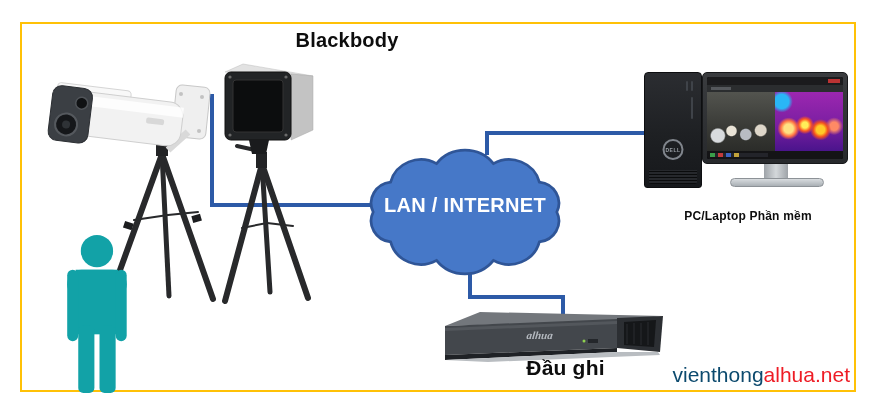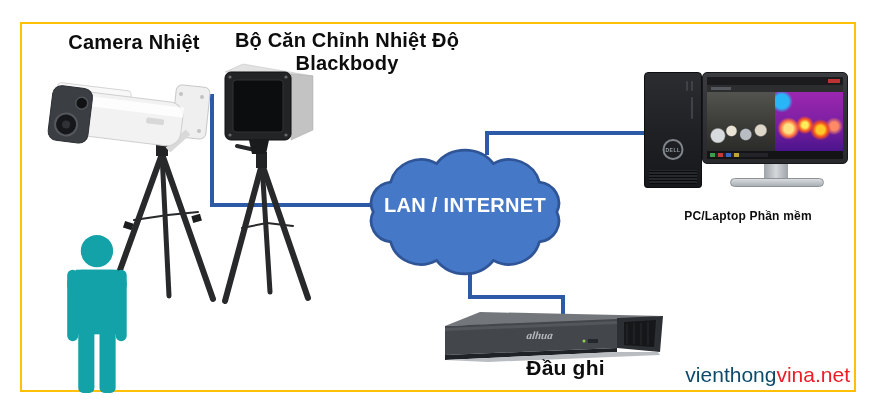--- a/index.html
+++ b/index.html
@@ -94,24 +94,22 @@
 
   <div id="frame" class="abs"></div>
 
   <svg id="lines" class="abs">
     <path d="M196,96 H212 V205 H392" fill="none" stroke="#2D5AA7" stroke-width="4"></path>
     <path d="M487,155 V133 H646" fill="none" stroke="#2D5AA7" stroke-width="4"></path>
     <path d="M470,258 V297 H563 V316" fill="none" stroke="#2D5AA7" stroke-width="4"></path>
   </svg>
 
   <div id="camera-label" class="abs lbl">
-    <div>Camera Nhiệt</div>
   </div>
   <div id="blackbody-label" class="abs lbl">
-    <div>Bộ Căn Chỉnh Nhiệt Độ</div>
     <div>Blackbody</div>
   </div>
   <div id="pc-label" class="abs lbl">PC/Laptop Phần mềm</div>
   <div id="nvr-label" class="abs lbl">Đầu ghi</div>
 
   <svg id="cloud-svg" class="abs" viewBox="0 0 220 150" preserveAspectRatio="none">
     <path d="M210,75 A24,24 0 0 1 191,109 A34,34 0 0 1 141,130 A39,39 0 0 1 79,130
              A34,34 0 0 1 29,109 A24,24 0 0 1 10,75 A24,24 0 0 1 29,41 A34,34 0 0 1 79,20
              A39,39 0 0 1 141,20 A34,34 0 0 1 191,41 A24,24 0 0 1 210,75 Z" fill="#4678C8" stroke="#2F5597" stroke-width="3"></path>
   </svg>
@@ -230,16 +228,16 @@
         <div class="scr-task">
             <div class="chips"></div>
           </div>
       </div>
     </div>
     <div id="stand-neck"></div>
     <div id="stand-base"></div>
   </div>
 
   <div id="watermark" class="abs">
-    <span class="wm-blue">vienthong</span><span class="wm-red">vina.net</span>
+    <span class="wm-blue">vienthong</span><span class="wm-red">alhua.net</span>
   </div>
 
 </div>
 
 </body></html>

